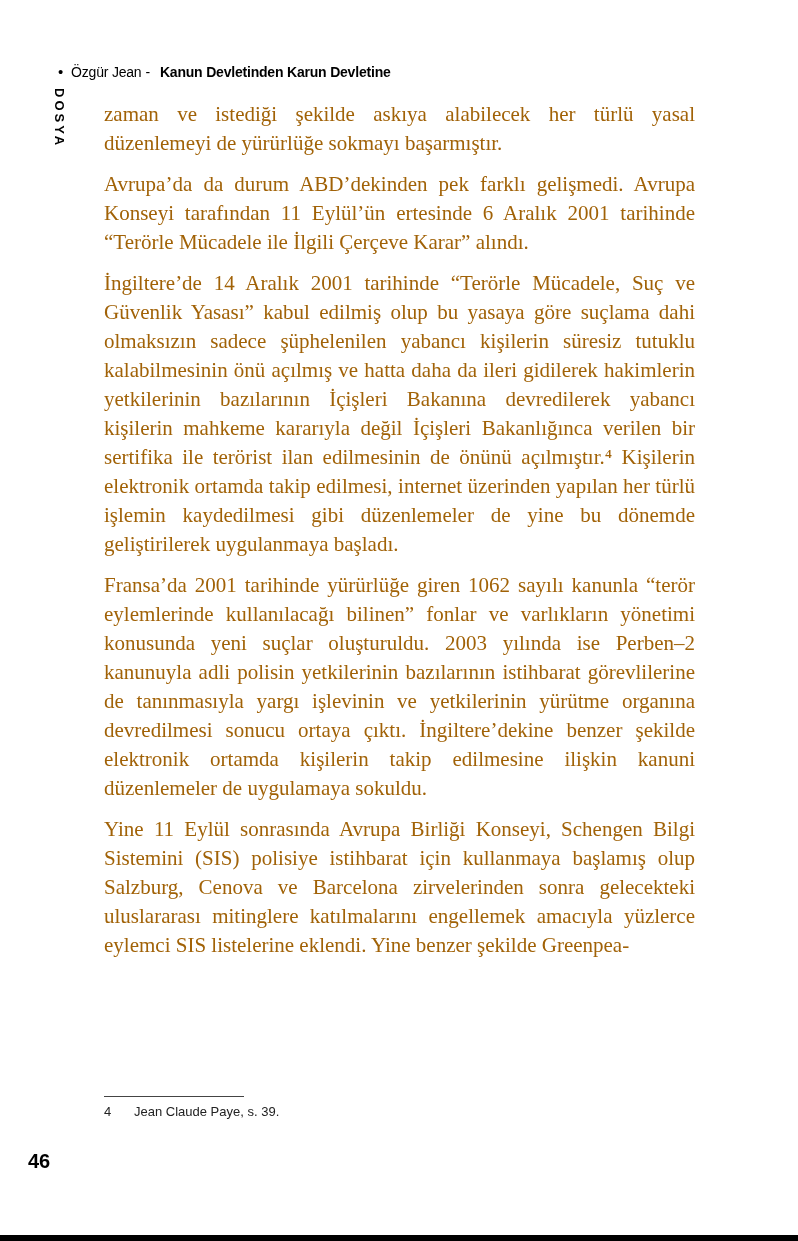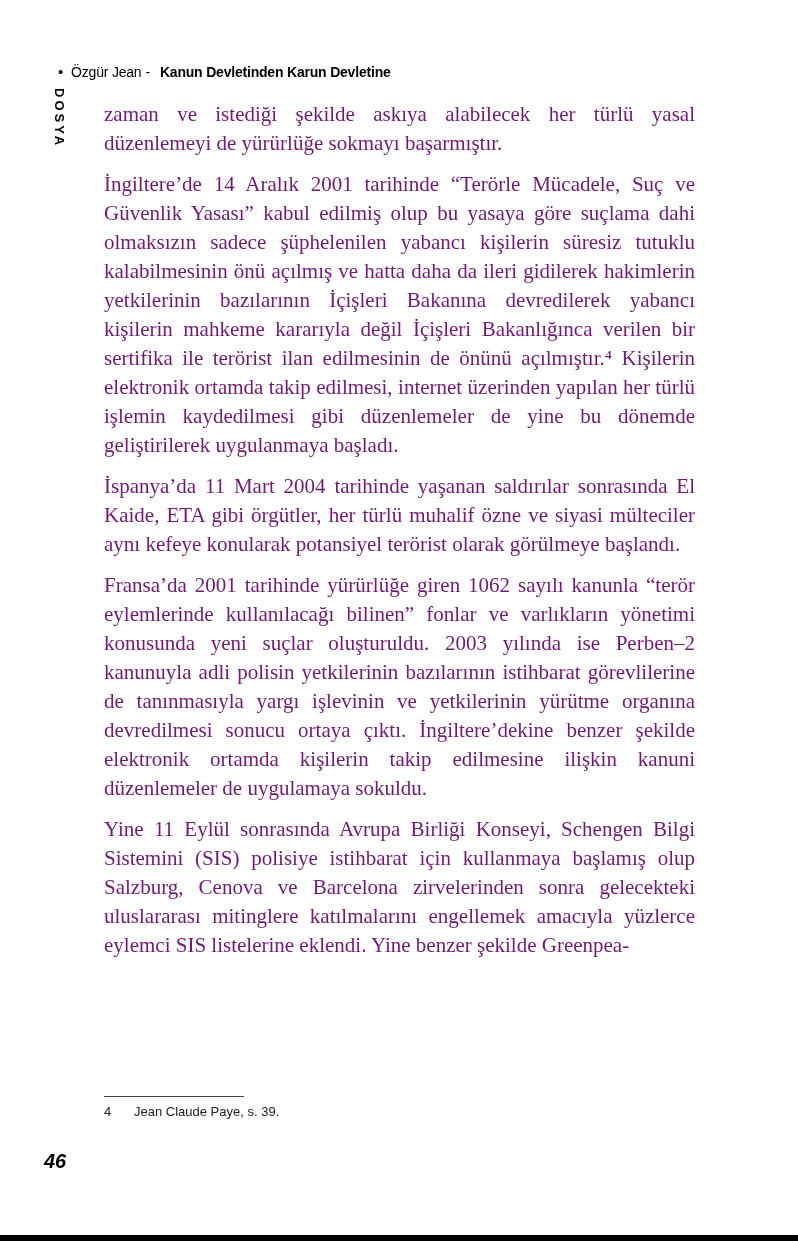--- a/index.html
+++ b/index.html
@@ -40,48 +40,47 @@
     color: #000;
   }
   .body-text {
     position: absolute;
     top: 100px;
     left: 104px;
     width: 591px;
     font-size: 21px;
     line-height: 29px;
     text-align: justify;
-    color: #701a75;
+    color: #a16207;
   }
   .body-text p { margin: 0 0 12px 0; }
   .footnote-block {
     position: absolute;
     left: 104px;
     top: 1096px;
     width: 591px;
     font-family: "Liberation Sans", sans-serif;
     font-size: 13px;
     color: #222;
   }
   .footnote-rule {
     width: 140px;
     border-top: 1px solid #444;
     margin-bottom: 7px;
   }
   .footnote-line { display: flex; }
   .footnote-number { width: 30px; flex: none; }
   .page-number {
     position: absolute;
-    left: 44px;
+    left: 28px;
     top: 1150px;
     font-family: "Liberation Sans", sans-serif;
     font-weight: bold;
     font-size: 20px;
     color: #000;
-    font-style: italic;
   }
   .scan-bar {
     position: absolute;
     left: 0;
     bottom: 0;
     width: 100%;
     height: 6px;
     background: #000;
   }
 </style>
@@ -91,22 +90,22 @@
 <div class="page">
 
   <div class="header">
     <span class="bullet">•</span><span class="author">Özgür Jean</span><span class="sep">-</span><span class="booktitle">Kanun Devletinden Karun Devletine</span>
   </div>
 
   <div class="margin-label">DOSYA</div>
 
   <div class="body-text">
     <p>zaman ve istediği şekilde askıya alabilecek her türlü yasal düzenlemeyi de yürürlüğe sokmayı başarmıştır.</p>
+    <p>Avrupa’da da durum ABD’dekinden pek farklı gelişmedi. Avrupa Konseyi tarafından 11 Eylül’ün ertesinde 6 Aralık 2001 tarihinde “Terörle Mücadele ile İlgili Çerçeve Karar”  alındı.</p>
     <p>İngiltere’de 14 Aralık 2001 tarihinde “Terörle Mücadele, Suç ve Güvenlik Yasası” kabul edilmiş olup bu yasaya göre suçlama dahi olmaksızın sadece şüphelenilen yabancı kişilerin süresiz tutuklu kalabilmesinin önü açılmış ve hatta daha da ileri gidilerek hakimlerin yetkilerinin bazılarının İçişleri Bakanına devredilerek yabancı kişilerin mahkeme kararıyla değil İçişleri Bakanlığınca verilen bir sertifika ile terörist ilan edilmesinin de önünü açılmıştır.⁴ Kişilerin elektronik ortamda takip edilmesi, internet üzerinden yapılan her türlü işlemin kaydedilmesi gibi düzenlemeler de yine bu dönemde geliştirilerek uygulanmaya başladı.</p>
-    <p>İspanya’da 11 Mart 2004 tarihinde yaşanan saldırılar sonrasında El Kaide, ETA gibi örgütler, her türlü muhalif özne ve siyasi mülteciler aynı kefeye konularak potansiyel terörist olarak görülmeye başlandı.</p>
     <p>Fransa’da 2001 tarihinde yürürlüğe giren 1062 sayılı kanunla “terör eylemlerinde kullanılacağı bilinen” fonlar ve varlıkların yönetimi konusunda yeni suçlar oluşturuldu.  2003 yılında ise Perben–2 kanunuyla adli polisin yetkilerinin bazılarının istihbarat görevlilerine de tanınmasıyla yargı işlevinin ve yetkilerinin yürütme organına devredilmesi sonucu ortaya çıktı. İngiltere’dekine benzer şekilde elektronik ortamda kişilerin takip edilmesine ilişkin kanuni düzenlemeler de uygulamaya sokuldu.</p>
     <p>Yine 11 Eylül sonrasında Avrupa Birliği Konseyi, Schengen Bilgi Sistemini (SIS) polisiye istihbarat için kullanmaya başlamış olup Salzburg, Cenova ve Barcelona zirvelerinden sonra gelecekteki uluslararası mitinglere katılmalarını engellemek amacıyla yüzlerce eylemci SIS listelerine eklendi. Yine benzer şekilde Greenpea-</p>
   </div>
 
   <div class="footnote-block">
     <div class="footnote-rule"></div>
     <div class="footnote-line">
       <span class="footnote-number">4</span>
       <span class="footnote-text">Jean Claude Paye, s. 39.</span>
     </div>

